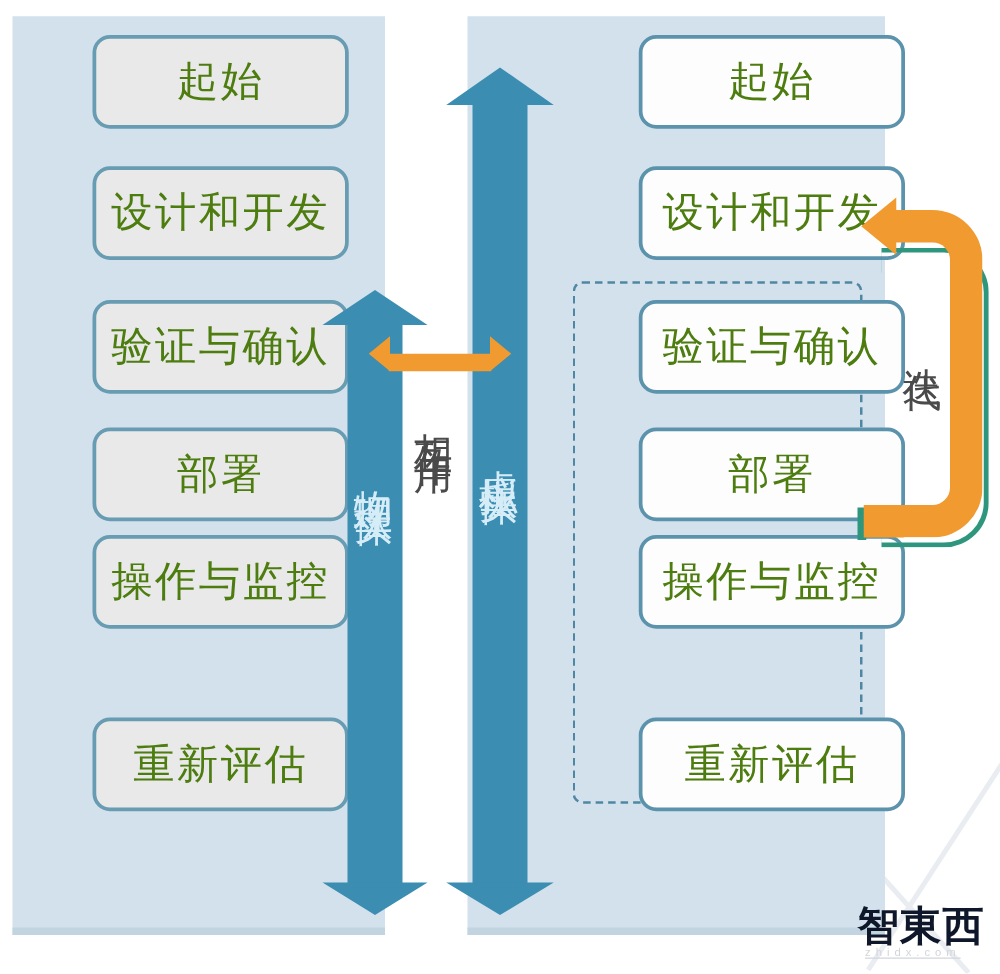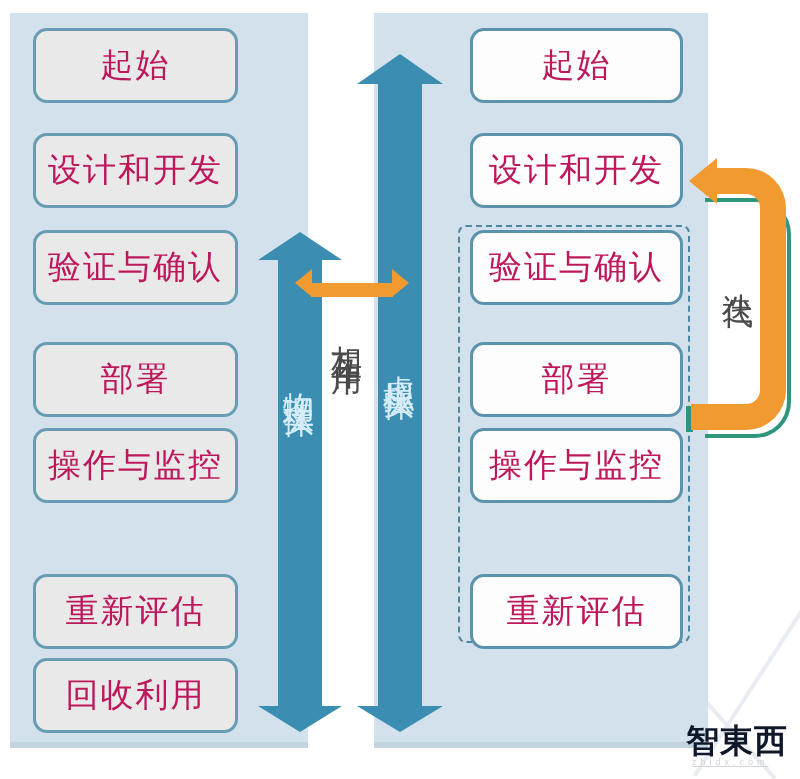--- a/index.html
+++ b/index.html
@@ -10,25 +10,25 @@
   
   .panel{position:absolute;background:#d3e1ec;}
   #left-panel{left:10px;top:13px;width:298px;height:735px;}
   #right-panel{left:374px;top:13px;width:334px;height:735px;}
   .panel::after{content:"";position:absolute;left:0;bottom:0;width:100%;height:6px;background:#c3d4e1;}
 
   
   .box{
     position:absolute;height:69px;border:3px solid #679cb2;border-radius:14px;
     display:flex;align-items:center;justify-content:center;
-    font-size:33px;letter-spacing:2px;color:#be185d;
+    font-size:33px;letter-spacing:2px;color:#4d7c0f;margin-left:41px;
   }
   .lbox{left:33px;width:199px;background:#e9e9e9;}
   .rbox{left:470px;width:207px;background:#fdfdfd;border-color:#5b92ac;}
-  .r0{top:28px}.r1{top:133px}.r2{top:230px}.r3{top:342px}.r4{top:428px}.r5{top:574px}.r6{top:658px}
+  .r0{top:28px}.r1{top:133px}.r2{top:240px}.r3{top:342px}.r4{top:428px}.r5{top:574px}.r6{top:658px}
 
   
   #dashed-group{
     position:absolute;left:458px;top:225px;width:228px;height:414px;
     border:2px dashed #4f87a3;border-radius:8px;
   }
 
   
   .varrow-body{position:absolute;width:44px;background:#3b8db1;}
   #phys-body{left:278px;top:258px;height:450px;}
@@ -93,21 +93,20 @@
   <div class="panel" id="right-panel"></div>
 
   <div id="dashed-group"></div>
 
   <div class="box lbox r0">起始</div>
   <div class="box lbox r1">设计和开发</div>
   <div class="box lbox r2">验证与确认</div>
   <div class="box lbox r3">部署</div>
   <div class="box lbox r4">操作与监控</div>
   <div class="box lbox r5">重新评估</div>
-  <div class="box lbox r6">回收利用</div>
 
   <div class="box rbox r0">起始</div>
   <div class="box rbox r1">设计和开发</div>
   <div class="box rbox r2">验证与确认</div>
   <div class="box rbox r3">部署</div>
   <div class="box rbox r4">操作与监控</div>
   <div class="box rbox r5">重新评估</div>
 
   <div class="varrow-body" id="phys-body"></div>
   <div class="tri" id="phys-head-top"></div>

